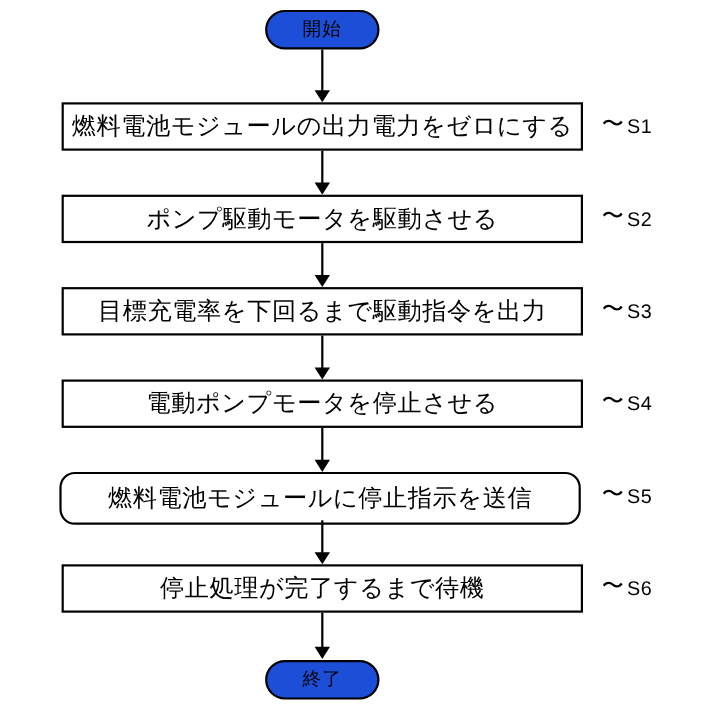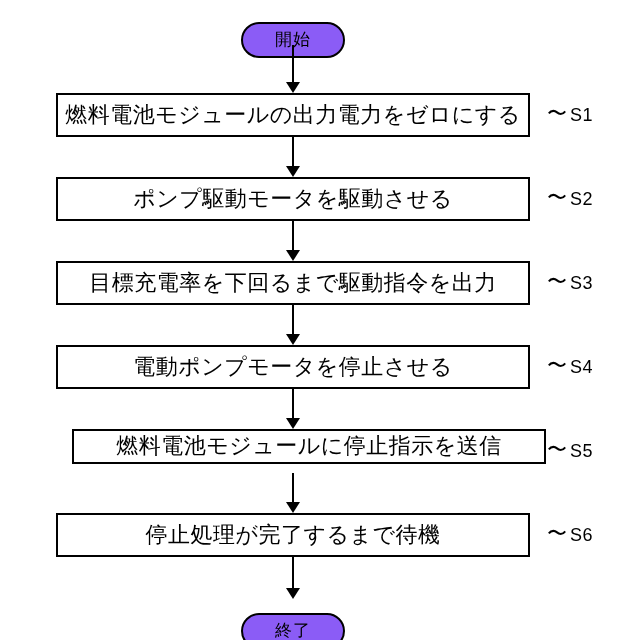--- a/index.html
+++ b/index.html
@@ -19,28 +19,27 @@
     width: 640px;
     height: 640px;
   }
 
   
   .terminator {
     position: absolute;
     box-sizing: border-box;
     border: 2px solid #000;
     border-radius: 22px;
-    background: #8b5cf6;
+    background: #1d4ed8;
     display: flex;
     align-items: center;
     justify-content: center;
     font-size: 17px;
     letter-spacing: 1px;
     line-height: 1;
-    margin-top: 13px;
   }
   .terminator .label {
     display: block;
     padding-bottom: 1px;
   }
 
   
   .process {
     position: absolute;
     box-sizing: border-box;
@@ -144,21 +143,21 @@
     <span class="label">電動ポンプモータを停止させる</span>
   </div>
   <div class="steptag" style="left:546px; top:355px;">
     <span class="tilde">〜</span>
     <span class="stepnum">S4</span>
   </div>
 
   <div class="connector" style="left:292px; top:389px; height:33px;"></div>
   <div class="arrowhead" style="left:286px; top:418px;"></div>
 
-  <div class="process" style="left:72px; top:429px; width:474px; height:35px;">
+  <div class="process" style="left:54px; top:429px; width:474px; height:48px;border-radius:14px;">
     <span class="label">燃料電池モジュールに停止指示を送信</span>
   </div>
   <div class="steptag" style="left:546px; top:439px;">
     <span class="tilde">〜</span>
     <span class="stepnum">S5</span>
   </div>
 
   <div class="connector" style="left:292px; top:473px; height:33px;"></div>
   <div class="arrowhead" style="left:286px; top:502px;"></div>
 

